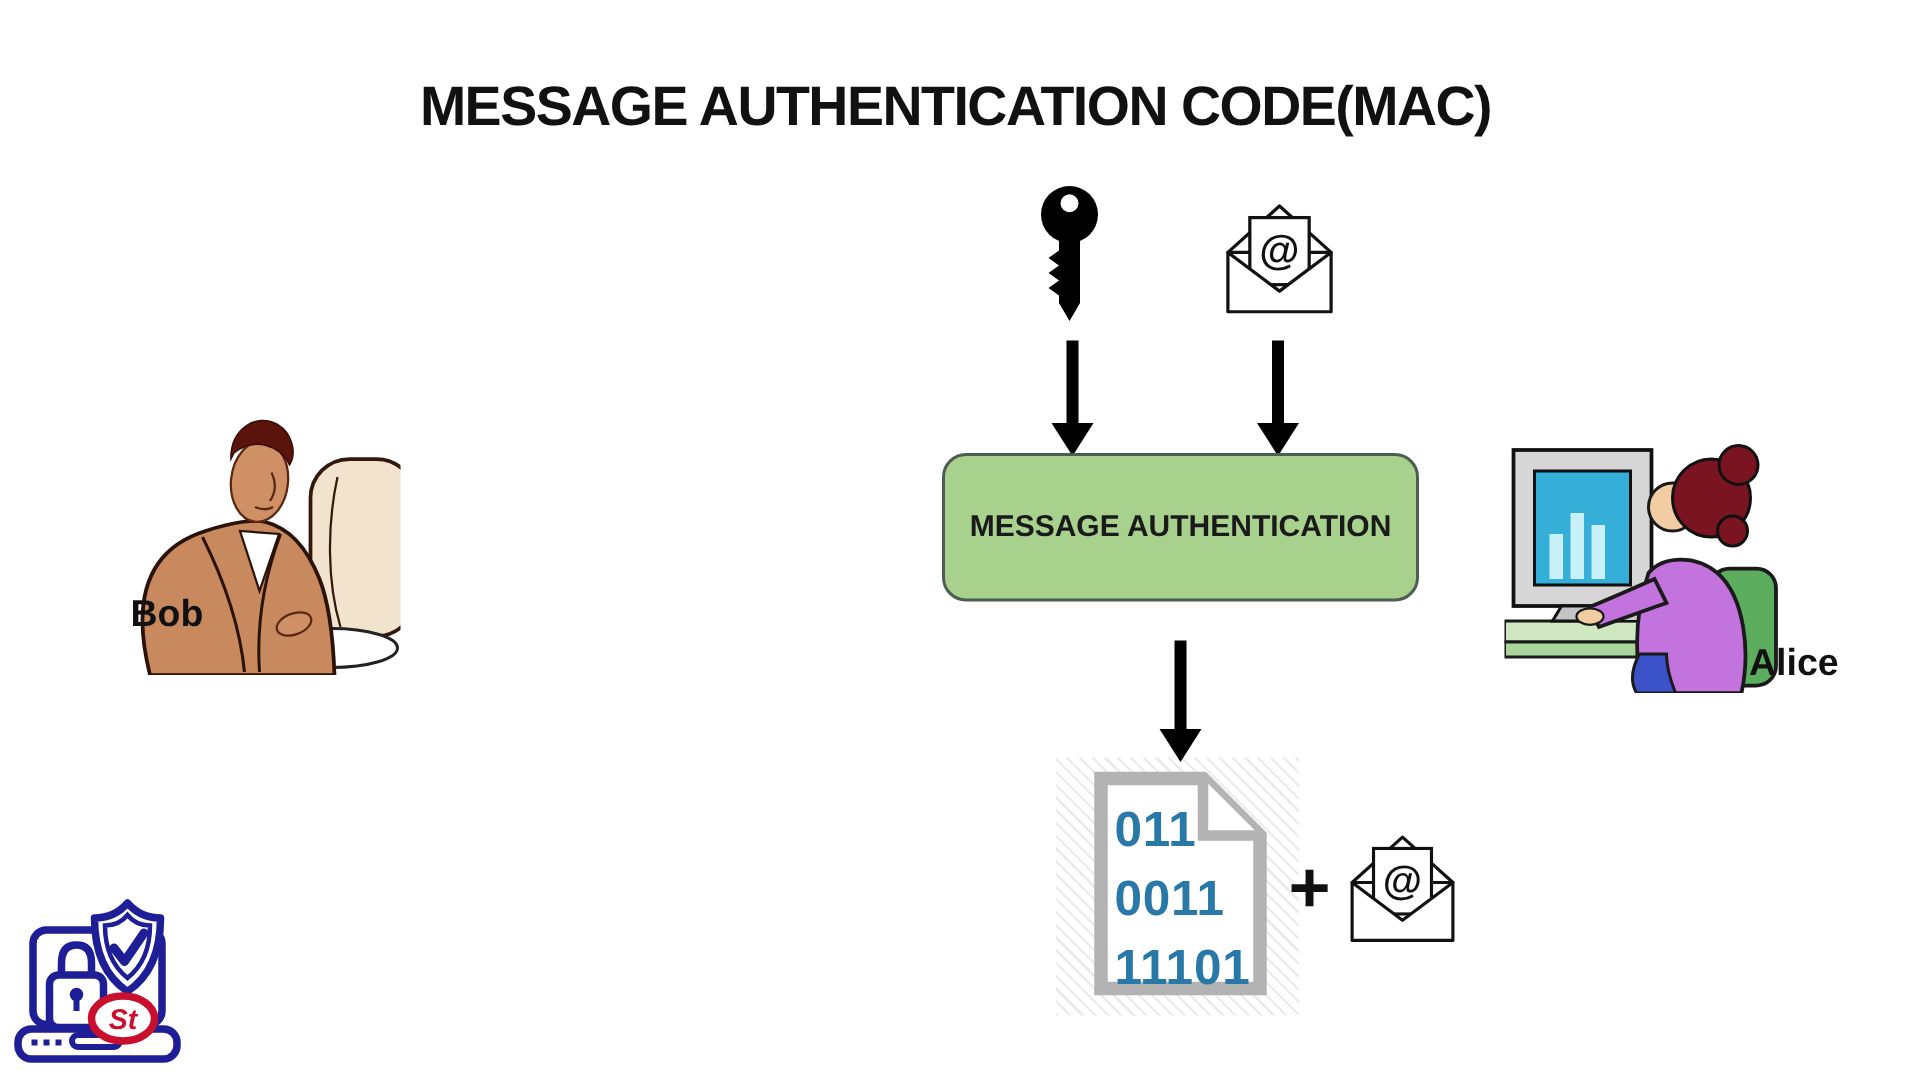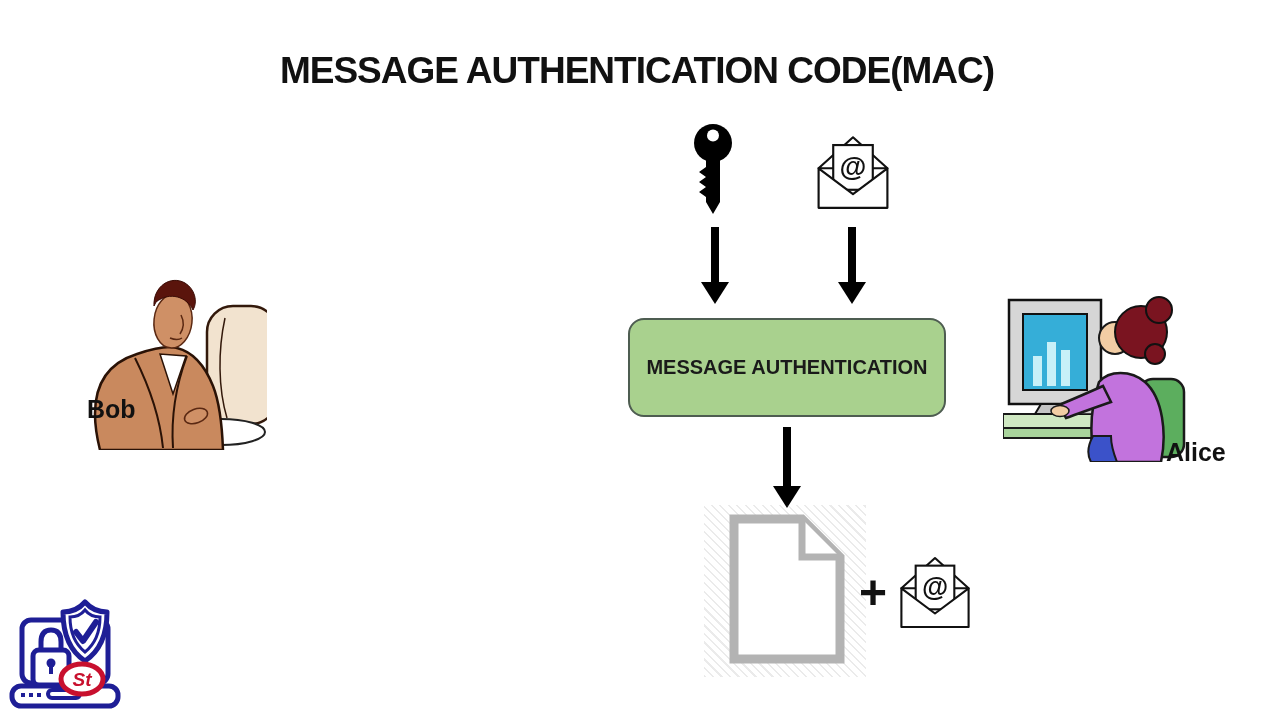--- a/index.html
+++ b/index.html
@@ -14,21 +14,21 @@
   .abs{position:absolute;}
 
   
   .arrow{position:absolute;display:flex;flex-direction:column;align-items:center;}
   .arrow .shaft{width:8px;background:var(--arrow-black,#000);flex:1;}
   .arrow .head{width:0;height:0;border-left:14px solid transparent;
                border-right:14px solid transparent;
                border-top:22px solid var(--arrow-black,#000);}
 
   
-  .mac-box{position:absolute;left:628px;top:318px;width:314px;height:95px;
+  .mac-box{position:absolute;left:628px;top:302px;width:314px;height:95px;
            background:var(--box-fill,#a9d18e);border:2px solid var(--box-border,#4e5d51);
            border-radius:16px;display:flex;flex-direction:column;justify-content:center;
            align-items:center;text-align:left;}
   .mac-box .line{font-size:20px;font-weight:600;color:var(--box-text,#1a1a1a);
                  line-height:1.55;white-space:pre;}
 
   
   .hatch{position:absolute;left:704px;top:505px;width:162px;height:172px;
          background:repeating-linear-gradient(45deg,rgba(130,130,130,.16) 0 1.5px,transparent 1.5px 6px);}
 
@@ -84,20 +84,25 @@
     <div class="head"></div>
   </div>
 
   <div class="hatch"></div>
 
   <div class="doc">
     <svg width="122" height="152" viewBox="0 0 122 152">
       <path d="M8,6 H76 L114,44 V146 H8 Z" fill="#fff" stroke="#b3b3b3" stroke-width="9" stroke-linejoin="miter"></path>
       <path d="M76,6 V44 H114" fill="#fff" stroke="#b3b3b3" stroke-width="7"></path>
     </svg>
+    <div class="lines">
+      <div class="digit-line">011</div>
+      <div class="digit-line">0011</div>
+      <div class="digit-line">11101</div>
+    </div>
   </div>
 
   <div class="plus">+</div>
 
   <svg class="abs" style="left:893px;top:548px;" width="84" height="84" viewBox="0 0 100 92">
     <polygon points="10,44 50,8 90,44" fill="#fff" stroke="#111" stroke-width="2.5" stroke-linejoin="round"></polygon>
     <rect x="27" y="17" width="46" height="52" fill="#fff" stroke="#111" stroke-width="2.5"></rect>
     <text x="50" y="53" font-size="32" font-weight="600" text-anchor="middle" fill="#111">@</text>
     <path d="M10,44 L50,74 L90,44 L90,90 L10,90 Z" fill="#fff" stroke="#111" stroke-width="2.5" stroke-linejoin="round"></path>
   </svg>
@@ -145,21 +150,21 @@
     <path d="M90,150 C84,161 84,169 88,176 L114,176 C110,166 108,158 108,150 Z" fill="#3b52c9" stroke="#1a1a1a" stroke-width="2"></path>
 
     <path d="M100,100 C82,108 68,114 56,119 L63,132 C80,126 96,120 108,116 Z" fill="#c273dd" stroke="#1a1a1a" stroke-width="2.5"></path>
     <ellipse cx="57" cy="125" rx="9" ry="5.5" fill="#f2cda4" stroke="#1a1a1a" stroke-width="1.5"></ellipse>
 
     <circle cx="112" cy="52" r="16" fill="#f2cda4" stroke="#1a1a1a" stroke-width="2"></circle>
     <circle cx="138" cy="46" r="26" fill="#7a1420" stroke="#111" stroke-width="2"></circle>
     <circle cx="156" cy="24" r="13" fill="#7a1420" stroke="#111" stroke-width="2"></circle>
     <circle cx="152" cy="68" r="10" fill="#7a1420" stroke="#111" stroke-width="2"></circle>
   </svg>
-  <div class="actor-label" style="left:1166px;top:438px;">Alice</div>
+  <div class="actor-label" style="left:1166px;top:428px;">Alice</div>
 
   <svg class="abs" style="left:6px;top:592px;" width="120" height="122" viewBox="0 0 120 122">
     <g stroke="#1e1e96" fill="none" stroke-width="5" stroke-linejoin="round" stroke-linecap="round">
       <rect x="16" y="28" width="86" height="63" rx="9"></rect>
       <rect x="6" y="94" width="106" height="20" rx="9"></rect>
       <rect x="42" y="98" width="32" height="8" rx="4" stroke-width="4"></rect>
     </g>
     <g fill="#1e1e96">
       <rect x="15" y="101" width="4" height="4"></rect>
         <rect x="23" y="101" width="4" height="4"></rect>

